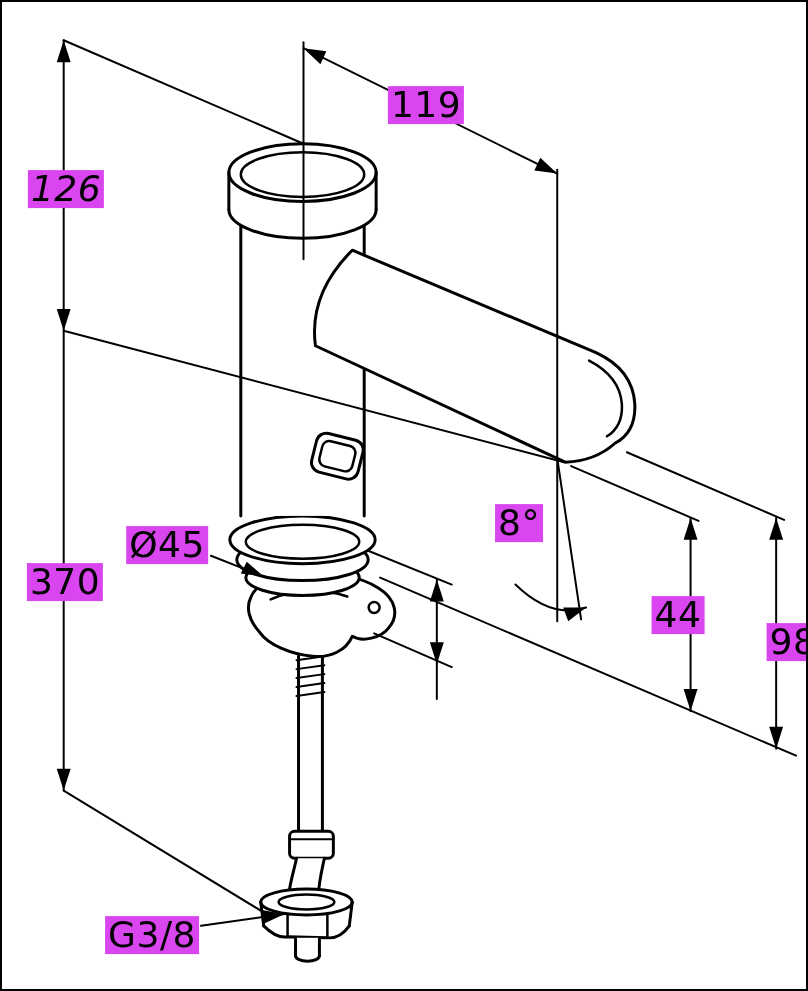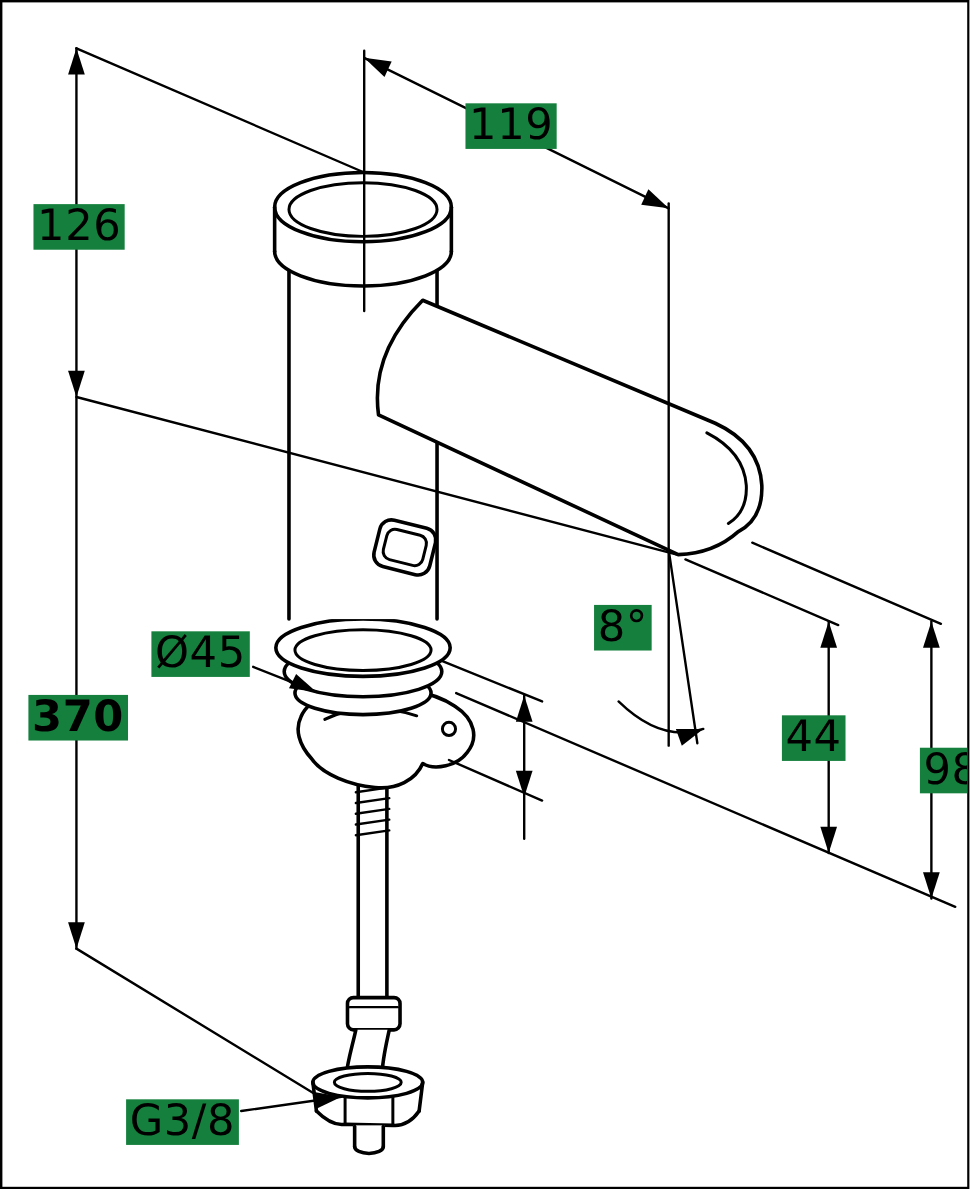--- a/index.html
+++ b/index.html
@@ -11,21 +11,21 @@
     box-sizing:border-box;
     overflow:hidden;
     font-family:"DejaVu Sans", sans-serif;
   }
   .canvas svg { position:absolute; left:0; top:0; width:100%; height:100%; }
   .dim-label {
     position:absolute;
     transform:translate(-50%,-50%);
     font-size:36px;
     color:#000;
-    background:#15803d;
+    background:#d946ef;
     padding:0 3px;
     line-height:1.05;
     white-space:nowrap;
     letter-spacing:0.5px;
   }
 </style>
 </head>
 <body>
 
 <div class="canvas">
@@ -137,22 +137,22 @@
       <polygon points="778,518 771,540 785,540"></polygon>
       <polygon points="778,750 771,728 785,728"></polygon>
       <polygon points="437,580 430,602 444,602"></polygon>
       <polygon points="437,665 430,643 444,643"></polygon>
       <polygon points="587,608 569,622 564,608"></polygon>
       <polygon points="263,577 240,574 246,562"></polygon>
       <polygon points="284,916 263,926 261,912"></polygon>
     </g>
   </svg>
 
-  <div class="dim-label" style="left:64px;  top:187px;">126</div>
-  <div class="dim-label" style="left:63px;  top:596px;font-weight:bold;">370</div>
+  <div class="dim-label" style="left:64px;  top:187px;font-style:italic;">126</div>
+  <div class="dim-label" style="left:63px;  top:580px;">370</div>
   <div class="dim-label" style="left:424px; top:103px;">119</div>
   <div class="dim-label" style="left:165px; top:543px;">Ø45</div>
   <div class="dim-label" style="left:517px; top:521px;">8°</div>
   <div class="dim-label" style="left:676px; top:613px;">44</div>
   <div class="dim-label" style="left:791px; top:640px;">98</div>
   <div class="dim-label" style="left:150px; top:933px;">G3/8</div>
 
 </div>
 
 </body></html>

